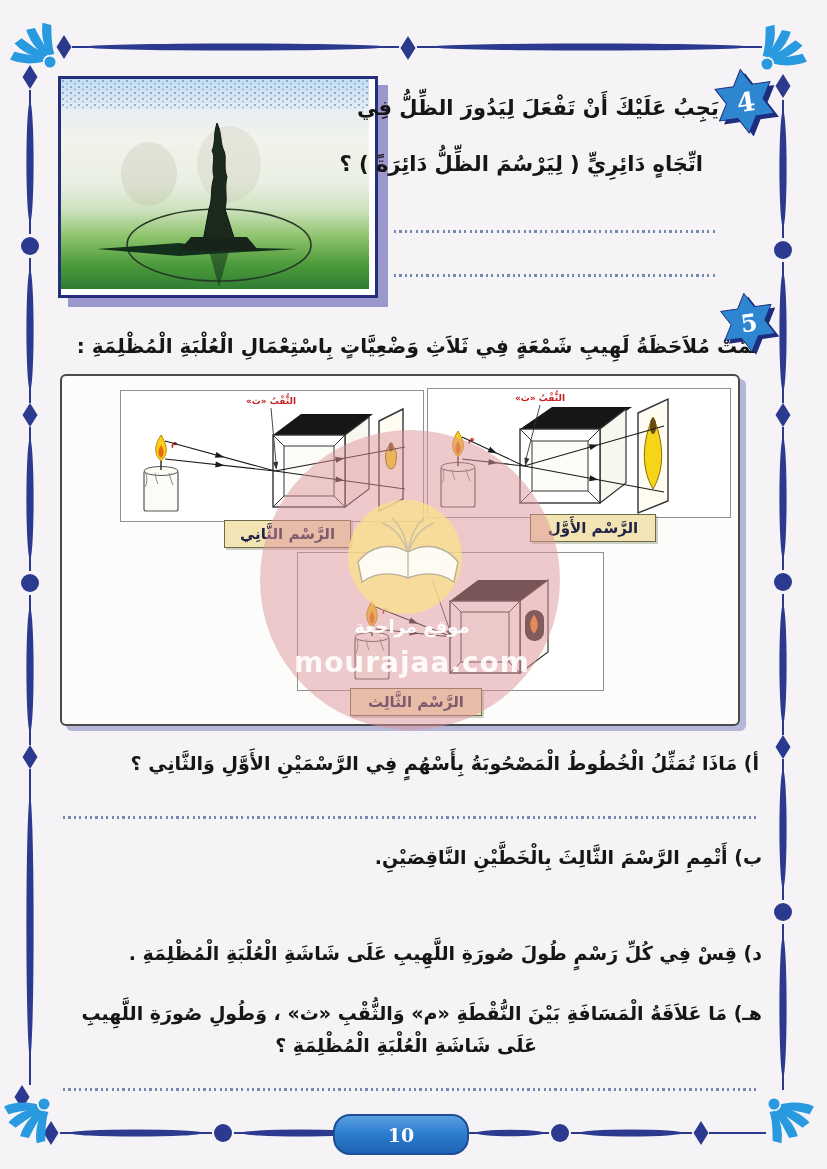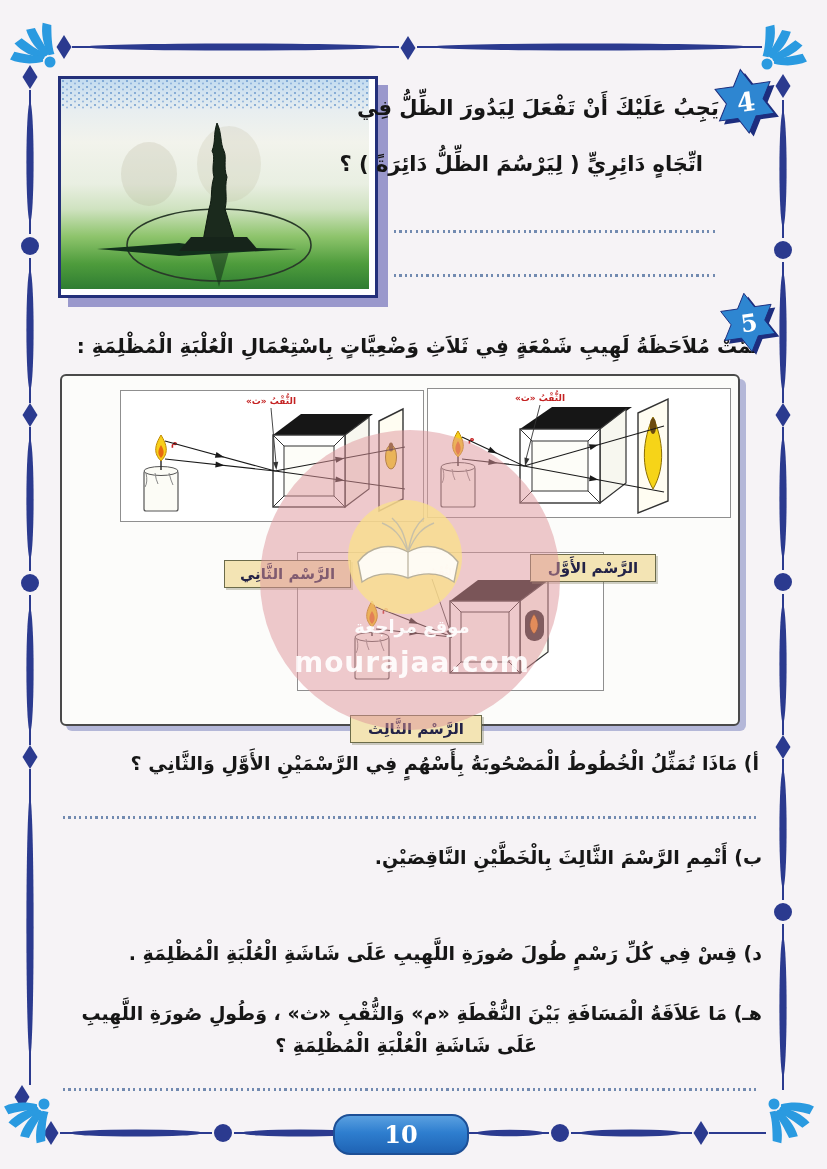--- a/index.html
+++ b/index.html
@@ -43,21 +43,21 @@
   
   #figure {
     position:absolute; left:60px; top:374px; width:676px; height:348px;
     background:#fcfcfa; border:2px solid #4a4a4a; border-radius:6px;
     box-shadow:6px 5px 0 rgba(100,110,180,0.45); z-index:2;
   }
   .panel { position:absolute; background:#ffffff; border:1.6px solid #8f8f8f; }
   .caption {
     position:absolute; background:#f3e4b4; border:1.5px solid #6b6b4a;
     color:#232347; font-weight:700; font-size:15px; text-align:center;
-    direction:rtl; z-index:4; box-shadow:2px 2px 0 rgba(120,120,90,0.35);margin-top:40px;
+    direction:rtl; z-index:4; box-shadow:2px 2px 0 rgba(120,120,90,0.35);
   }
   .holeLabel { font-size:9px; font-weight:bold; fill:#c42222; direction:rtl; }
   .pointLabel { font-size:9px; font-weight:bold; fill:#c42222; }
 
   
   .wm-pink {
     position:absolute; left:198px; top:54px; width:300px; height:300px;
     border-radius:50%; background:rgba(221,148,153,0.5); z-index:5;
   }
   .wm-yellow {
@@ -78,21 +78,21 @@
 
   
   #page-pill {
     position:absolute; left:333px; top:1114px; width:132px; height:37px;
     border-radius:17px; z-index:6;
     background:linear-gradient(180deg,#5aa0e0 0%, #2e7ecf 45%, #1f63b4 100%);
     border:2px solid #1d4f96;
     display:flex; align-items:center; justify-content:center;
   }
   #page-pill span {
-    font-family:"DejaVu Serif", serif; font-size:24px; font-weight:bold; color:#fff;
+    font-family:"DejaVu Serif", serif; font-size:19px; font-weight:bold; color:#fff;
   }
 </style>
 </head>
 <body>
 
 <div id="page">
 
   <svg id="border-frame" width="827" height="1169" viewBox="0 0 827 1169">
     <g fill="#2b3a8f" stroke="none">
 
@@ -365,21 +365,21 @@
       </g>
       <g fill="#1a1a1a">
         <path d="M-4.5,-3 L4.5,0 L-4.5,3 Z" transform="translate(116,69) rotate(21.5)"></path>
         <path d="M-4.5,-3 L4.5,0 L-4.5,3 Z" transform="translate(116,80) rotate(6)"></path>
       </g>
       <text class="holeLabel" x="132" y="22" text-anchor="middle">الثُّقْبُ «ث»</text>
       <line x1="134" y1="26" x2="152" y2="78" stroke="#333" stroke-width="0.9"></line>
       <path d="M-4,-2.6 L4,0 L-4,2.6 Z" transform="translate(152,81) rotate(71)" fill="#333"></path>
     </svg>
 
-    <div class="caption" style="left:288px; top:299px; width:130px; height:26px; line-height:26px;">الرَّسْم الثَّالِث</div>
+    <div class="caption" style="left:288px; top:312px; width:130px; height:26px; line-height:26px;">الرَّسْم الثَّالِث</div>
 
     <div class="wm-pink"></div>
     <div class="wm-yellow"></div>
     <svg class="wm-book" width="118" height="78" viewBox="0 0 118 78">
       <path d="M58,38 C50,20 44,14 32,9 M58,38 C54,18 50,11 42,4 M58,38 C62,18 66,11 74,4 M58,38 C66,20 72,14 84,9" stroke="#c8c0a8" fill="none" stroke-width="1.4"></path>
       <path d="M8,48 C20,32 40,28 58,38 C76,28 96,32 108,48 L104,68 C90,58 74,58 58,64 C42,58 26,58 12,68 Z" fill="rgba(255,255,255,0.88)" stroke="#b8b09a" stroke-width="1.4"></path>
       <line x1="58" y1="38" x2="58" y2="64" stroke="#b8b09a" stroke-width="1.2"></line>
     </svg>
     <div class="wm-t1">موقع مراجعة</div>
     <div class="wm-t2">mourajaa.com</div>

